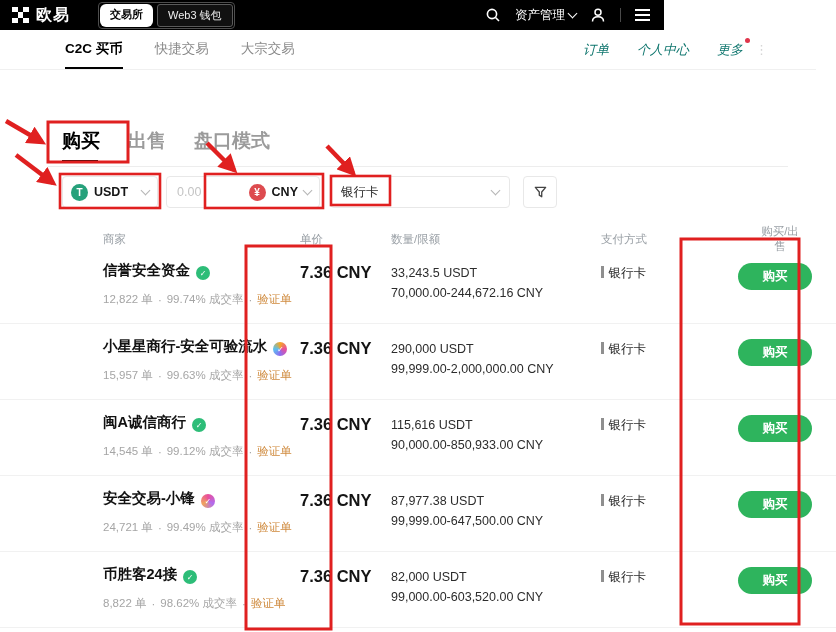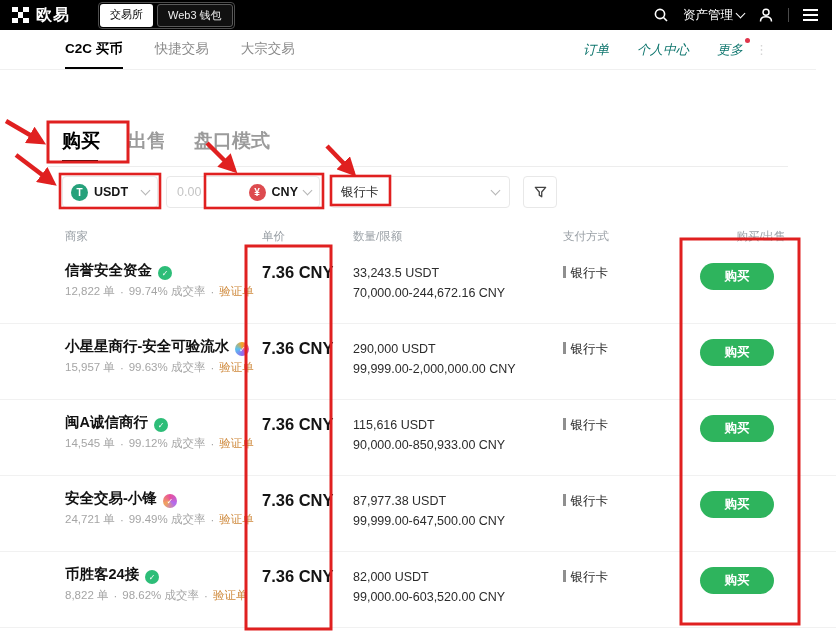--- a/index.html
+++ b/index.html
@@ -1,30 +1,30 @@
 <!DOCTYPE html>
 <html><head>
 <meta charset="utf-8">
 <style>
   * { margin:0; padding:0; box-sizing:border-box; }
   html,body { width:836px; height:632px; background:#fff; overflow:hidden;
     font-family:"Liberation Sans","DejaVu Sans",sans-serif; }
   .page { position:relative; width:836px; height:632px; background:#fff; }
 
   
-  .topbar { position:absolute; left:0; top:0; width:832px; height:30px; background:#000;
+  .topbar { position:absolute; left:0; top:0; width:664px; height:30px; background:#000;
     display:flex; align-items:center; color:#fff; }
   .logo-wrap { display:flex; align-items:center; gap:7px; margin-left:12px; }
   .okx-logo { width:17px; height:17px; display:grid; grid-template-columns:repeat(3,1fr); grid-template-rows:repeat(3,1fr); gap:0; }
   .okx-logo span { background:transparent; }
   .okx-logo span.f { background:#fff; }
   .brand { font-size:16px; font-weight:bold; letter-spacing:1px; }
   .pill-group { display:flex; margin-left:28px; border:1px solid #4d4d4d; border-radius:4px; padding:1px; }
   .pill { font-size:11px; padding:3px 10px; border-radius:3px; cursor:pointer; white-space:nowrap; }
-  .pill.active { background:#fff; color:#000; font-weight:normal; }
+  .pill.active { background:#fff; color:#000; font-weight:bold;border-radius:6px; }
   .pill.inactive { background:#111; color:#eee; border:1px solid #5a5a5a; margin-left:4px; }
   .topbar-right { margin-left:auto; display:flex; align-items:center; gap:14px; margin-right:14px; }
   .tb-icon { width:16px; height:16px; display:block; }
   .assets { display:flex; align-items:center; gap:4px; font-size:12.5px; color:#fff; cursor:pointer; }
   .chev-w { width:7px; height:7px; border-right:1.5px solid #fff; border-bottom:1.5px solid #fff;
     transform:rotate(45deg); margin-top:-3px; }
   .tb-div { width:1px; height:14px; background:#4a4a4a; }
   .burger { display:flex; flex-direction:column; gap:3px; cursor:pointer; }
   .burger i { display:block; width:15px; height:2px; background:#fff; }
 
@@ -63,32 +63,32 @@
   .amount-input { border:none; outline:none; width:48px; font-size:12.5px; color:#333; background:transparent;
     font-family:"Liberation Sans","DejaVu Sans",sans-serif; }
   .amount-input::placeholder { color:#c4c4c4; }
   .fiat-side { display:flex; align-items:center; gap:6px; margin-left:auto; }
   .ctrl-payment { left:330px; width:180px; padding:0 10px; }
   .ctrl-payment .ctrl-label { font-weight:normal; color:#2a2a2a; }
   .ctrl-filter { left:523px; width:34px; justify-content:center; }
 
   
   .market-table { position:absolute; left:0; top:224px; width:836px; }
-  .t-grid { display:grid; grid-template-columns:197px 91px 210px 127px 1fr; padding-left:65px; padding-right:36px; }
+  .t-grid { display:grid; grid-template-columns:197px 91px 210px 127px 1fr; padding-left:103px; padding-right:36px; }
   .t-head { height:24px; align-items:center; }
   .th { font-size:11.5px; color:#9aa0a6; }
   .th-action { padding-left:32px;text-align:center; }
   .offer-row { height:76px; padding-top:13px; border-bottom:1px solid #f1f1f1; }
   .merchant-name { font-size:14.5px; font-weight:bold; color:#111; display:flex; align-items:flex-end; white-space:nowrap; }
   .badge { width:14px; height:14px; border-radius:50%; display:inline-flex; align-items:center; justify-content:center;
     color:#fff; font-size:8px; margin-left:6px; flex:none; }
   .badge-green { background:#2dbd78; }
   .badge-multicolor { background:conic-gradient(#f5a623,#e94e9c,#8e6cf0,#59c2f0,#f5a623); }
   .badge-pink { background:conic-gradient(#e94e9c,#b06cf0,#f0a45c,#e94e9c); }
-  .merchant-sub { margin-top:4px; font-size:11.5px; color:#a5a5a5; display:flex; align-items:center; gap:5px; white-space:nowrap; }
+  .merchant-sub { margin-top:12px; font-size:11.5px; color:#a5a5a5; display:flex; align-items:center; gap:5px; white-space:nowrap; }
   .verify { color:#cf8a3d; cursor:pointer; }
   .price-cell { font-size:16.5px; font-weight:bold; color:#141414; padding-top:2px; }
   .qty-cell  { font-size:12.5px; color:#2c2c2c; line-height:20px; padding-top:2px; }
   .pay-cell  { font-size:12.5px; color:#2c2c2c; display:flex; align-items:flex-start; gap:5px; padding-top:4px; }
   .pay-bar { width:2.5px; height:12px; background:#8f8f8f; margin-top:1px; flex:none; }
   .action-cell { padding-top:2px; }
   .buy-btn { display:block; width:74px; height:27px; margin-left:10px; border:none; border-radius:14px;
     background:#2eb45d; color:#fff; font-size:12.5px; font-weight:bold; cursor:pointer;
     font-family:"Liberation Sans","DejaVu Sans",sans-serif; }
 

